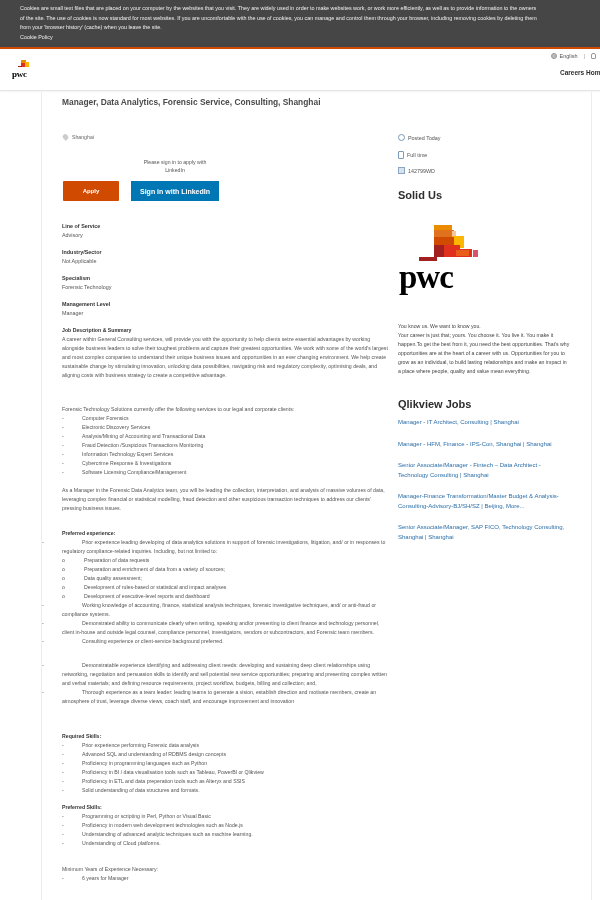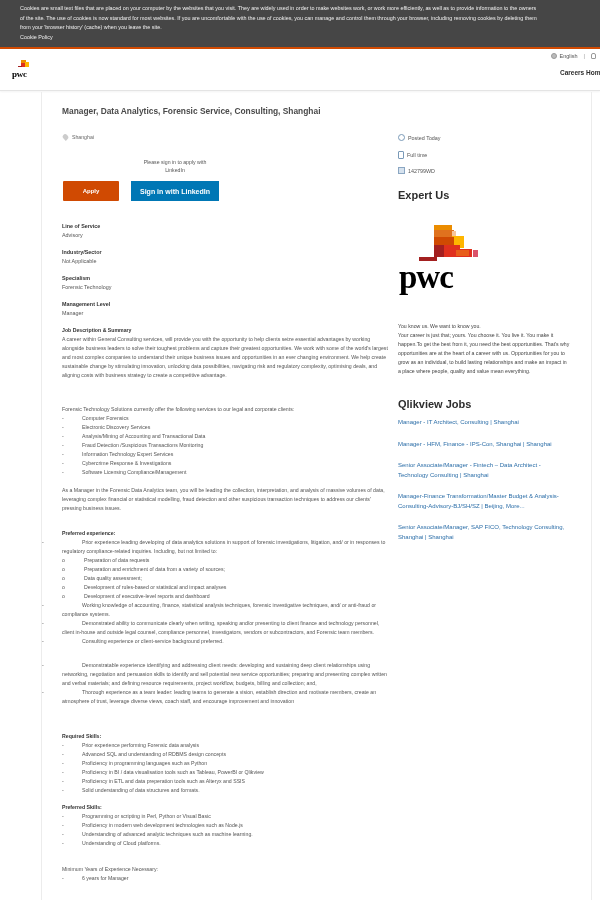--- a/index.html
+++ b/index.html
@@ -16,21 +16,21 @@
   .logo-small .blk { position: absolute; }
   .logo-small .word { position: absolute; left: 0; top: 9px; font-family: "Liberation Serif", serif; font-weight: bold; font-size: 9px; color: #000; letter-spacing: -0.3px; }
   .lang { position: absolute; right: 4px; top: 4px; font-size: 5.5px; color: #555; display: flex; align-items: center; gap: 3px; }
   .lang .globe { width: 6px; height: 6px; border-radius: 50%; border: 1px solid #999; background: #bbb; }
   .lang .sep { color: #999; margin: 0 3px; }
   .lang .user { width: 5px; height: 6px; border: 1px solid #999; border-radius: 2px 2px 1px 1px; }
   .careers-home { position: absolute; left: 560px; top: 20px; font-size: 6.5px; color: #2d2d2d; font-weight: bold; white-space: nowrap; }
 
   .page-frame { position: absolute; left: 41px; top: 92px; width: 551px; height: 808px; border-left: 1px solid #ececec; border-right: 1px solid #ececec; }
 
-  .job-title { position: absolute; left: 62px; top: 106px; font-size: 8.4px; color: #4a4a4a; }
+  .job-title { position: absolute; left: 62px; top: 97px; font-size: 8.4px; color: #4a4a4a; }
   .loc { position: absolute; left: 63px; top: 134px; font-size: 5.2px; color: #666; display: flex; align-items: center; gap: 4px; }
   .loc .pin { width: 5px; height: 6px; background: #ccc; border-radius: 50% 50% 50% 0; transform: rotate(-45deg); }
 
   .sign-note { position: absolute; left: 140px; top: 159px; width: 70px; text-align: center; font-size: 5.2px; line-height: 7.5px; color: #555; }
   .apply-btn { position: absolute; left: 63px; top: 181px; width: 56px; height: 20px; background: #d04a02; color: #fff; border: none; border-radius: 1px; font-size: 6px; font-family: "Liberation Sans", sans-serif; font-weight: bold; }
   .linkedin-btn { position: absolute; left: 131px; top: 181px; width: 88px; height: 20px; background: #0077b5; color: #fff; border: none; font-size: 7px; font-family: "Liberation Sans", sans-serif; font-weight: bold; }
 
   .meta { position: absolute; left: 398px; font-size: 5.4px; color: #555; display: flex; align-items: center; gap: 3px; }
   .meta .ic { width: 7px; height: 7px; border: 1px solid #7a9ab8; }
   .meta .ic.clock { border-radius: 50%; }
@@ -102,21 +102,21 @@
 </div>
 <div class="meta" style="top:151px">
   <span class="ic doc"></span>
   <span>Full time</span>
 </div>
 <div class="meta" style="top:167px">
   <span class="ic id"></span>
   <span>142799WD</span>
 </div>
 
-<h2 class="h-about">Expert Us</h2>
+<h2 class="h-about">Solid Us</h2>
 <div class="big-logo">
   <div class="blk" style="left:35px;top:0;width:18px;height:5px;background:#eb8c00"></div>
   <div class="blk" style="left:35px;top:5px;width:20px;height:7px;background:#e0721e"></div>
   <div class="blk" style="left:53px;top:6px;width:4px;height:7px;background:#f7c59a"></div>
   <div class="blk" style="left:53px;top:11px;width:12px;height:12px;background:#ffb600"></div>
   <div class="blk" style="left:35px;top:12px;width:20px;height:8px;background:#d04a02"></div>
   <div class="blk" style="left:35px;top:20px;width:26px;height:12px;background:#e0301e"></div>
   <div class="blk" style="left:35px;top:20px;width:10px;height:12px;background:#a32020"></div>
   <div class="blk" style="left:61px;top:24px;width:12px;height:8px;background:#e0301e"></div>
   <div class="blk" style="left:74px;top:25px;width:5px;height:7px;background:#db536a"></div>

